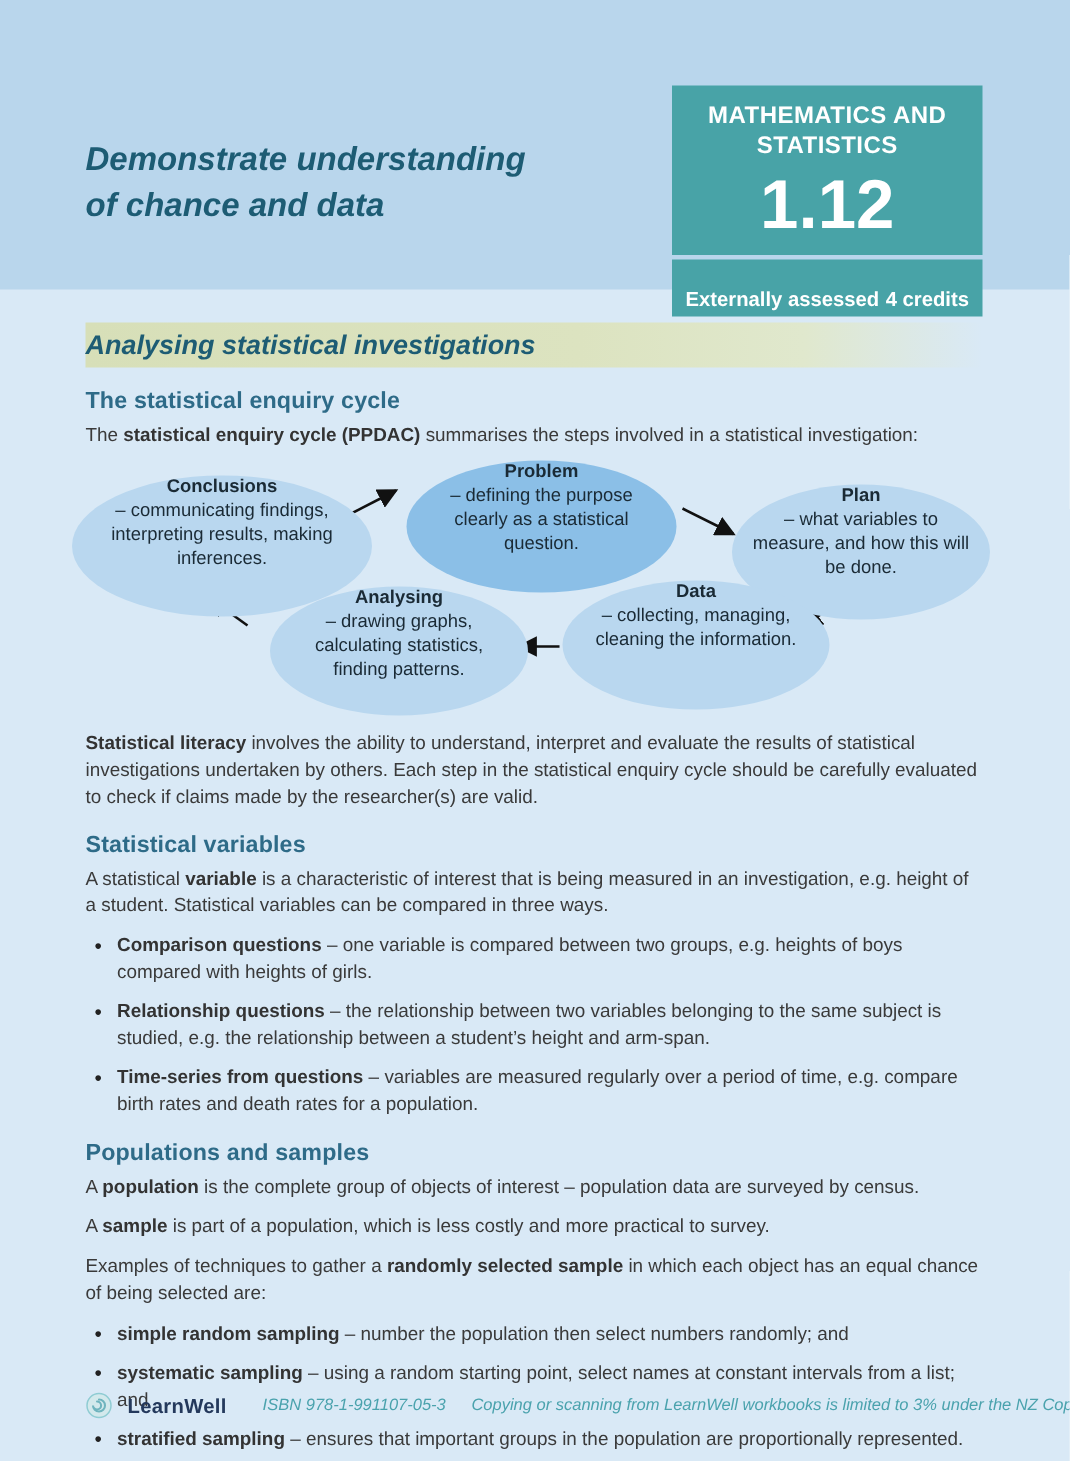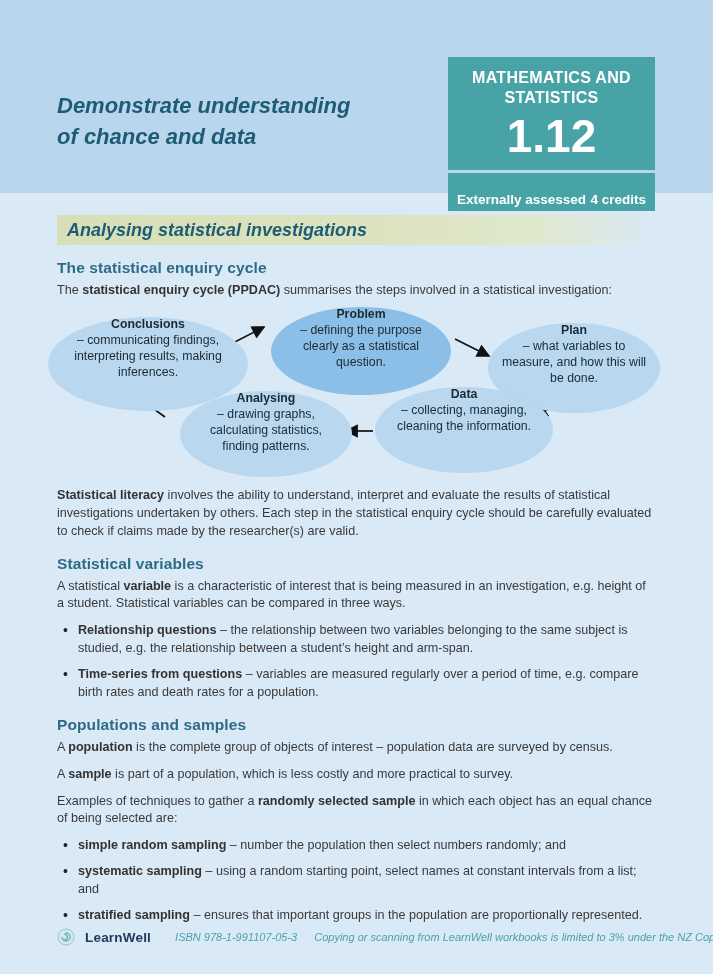--- a/index.html
+++ b/index.html
@@ -27,21 +27,21 @@
   .badge-code{font-size:46px;font-weight:bold;line-height:1.02;margin-top:4px;}
   .badge-strip{
     margin-top:3px;background:#48a3a7;color:#fff;
     font-size:13.5px;font-weight:bold;
     display:flex;justify-content:space-between;align-items:center;
     padding:19px 9px 4px;
   }
   
   .content{padding:0 58px 0 57px;}
   .banner{
-    margin-top:22px;height:30px;line-height:30px;padding-left:10px;
+    margin-top:22px;height:30px;line-height:30px;padding-left:0;
     font-size:18px;font-weight:bold;font-style:italic;color:#1d5c74;
     background:linear-gradient(90deg,#d7dfb8 0%,#dce3c0 55%,#e0e8cd 80%,rgba(222,230,200,0) 100%);
   }
   h2.sec{
     font-size:15.5px;color:#2e6b88;font-weight:bold;
     margin:14px 0 5px;letter-spacing:.1px;
   }
   p.body{font-size:12.6px;line-height:1.42;margin:0 0 9px;}
   p.body b, li b{font-weight:bold;color:#333;text-align:center;}
   
@@ -137,20 +137,21 @@
         <span class="node-title">Data</span>
         <span class="node-body">– collecting, managing, cleaning the information.</span>
       </div>
     </div>
 
     <p class="body"><b>Statistical literacy</b> involves the ability to understand, interpret and evaluate the results of statistical investigations undertaken by others. Each step in the statistical enquiry cycle should be carefully evaluated to check if claims made by the researcher(s) are valid.</p>
 
     <h2 class="sec">Statistical variables</h2>
     <p class="body">A statistical <b>variable</b> is a characteristic of interest that is being measured in an investigation, e.g. height of a student. Statistical variables can be compared in three ways.</p>
     <ul class="blist">
+      <li><b>Comparison questions</b> – one variable is compared between two groups, e.g. heights of boys compared with heights of girls.</li>
       <li><b>Relationship questions</b> – the relationship between two variables belonging to the same subject is studied, e.g. the relationship between a student’s height and arm-span.</li>
       <li><b>Time-series from questions</b> – variables are measured regularly over a period of time, e.g. compare birth rates and death rates for a population.</li>
     </ul>
 
     <h2 class="sec">Populations and samples</h2>
     <p class="body">A <b>population</b> is the complete group of objects of interest – population data are surveyed by census.</p>
     <p class="body">A <b>sample</b> is part of a population, which is less costly and more practical to survey.</p>
     <p class="body">Examples of techniques to gather a <b>randomly selected sample</b> in which each object has an equal chance of being selected are:</p>
     <ul class="blist">
       <li><b>simple random sampling</b> – number the population then select numbers randomly; and</li>

